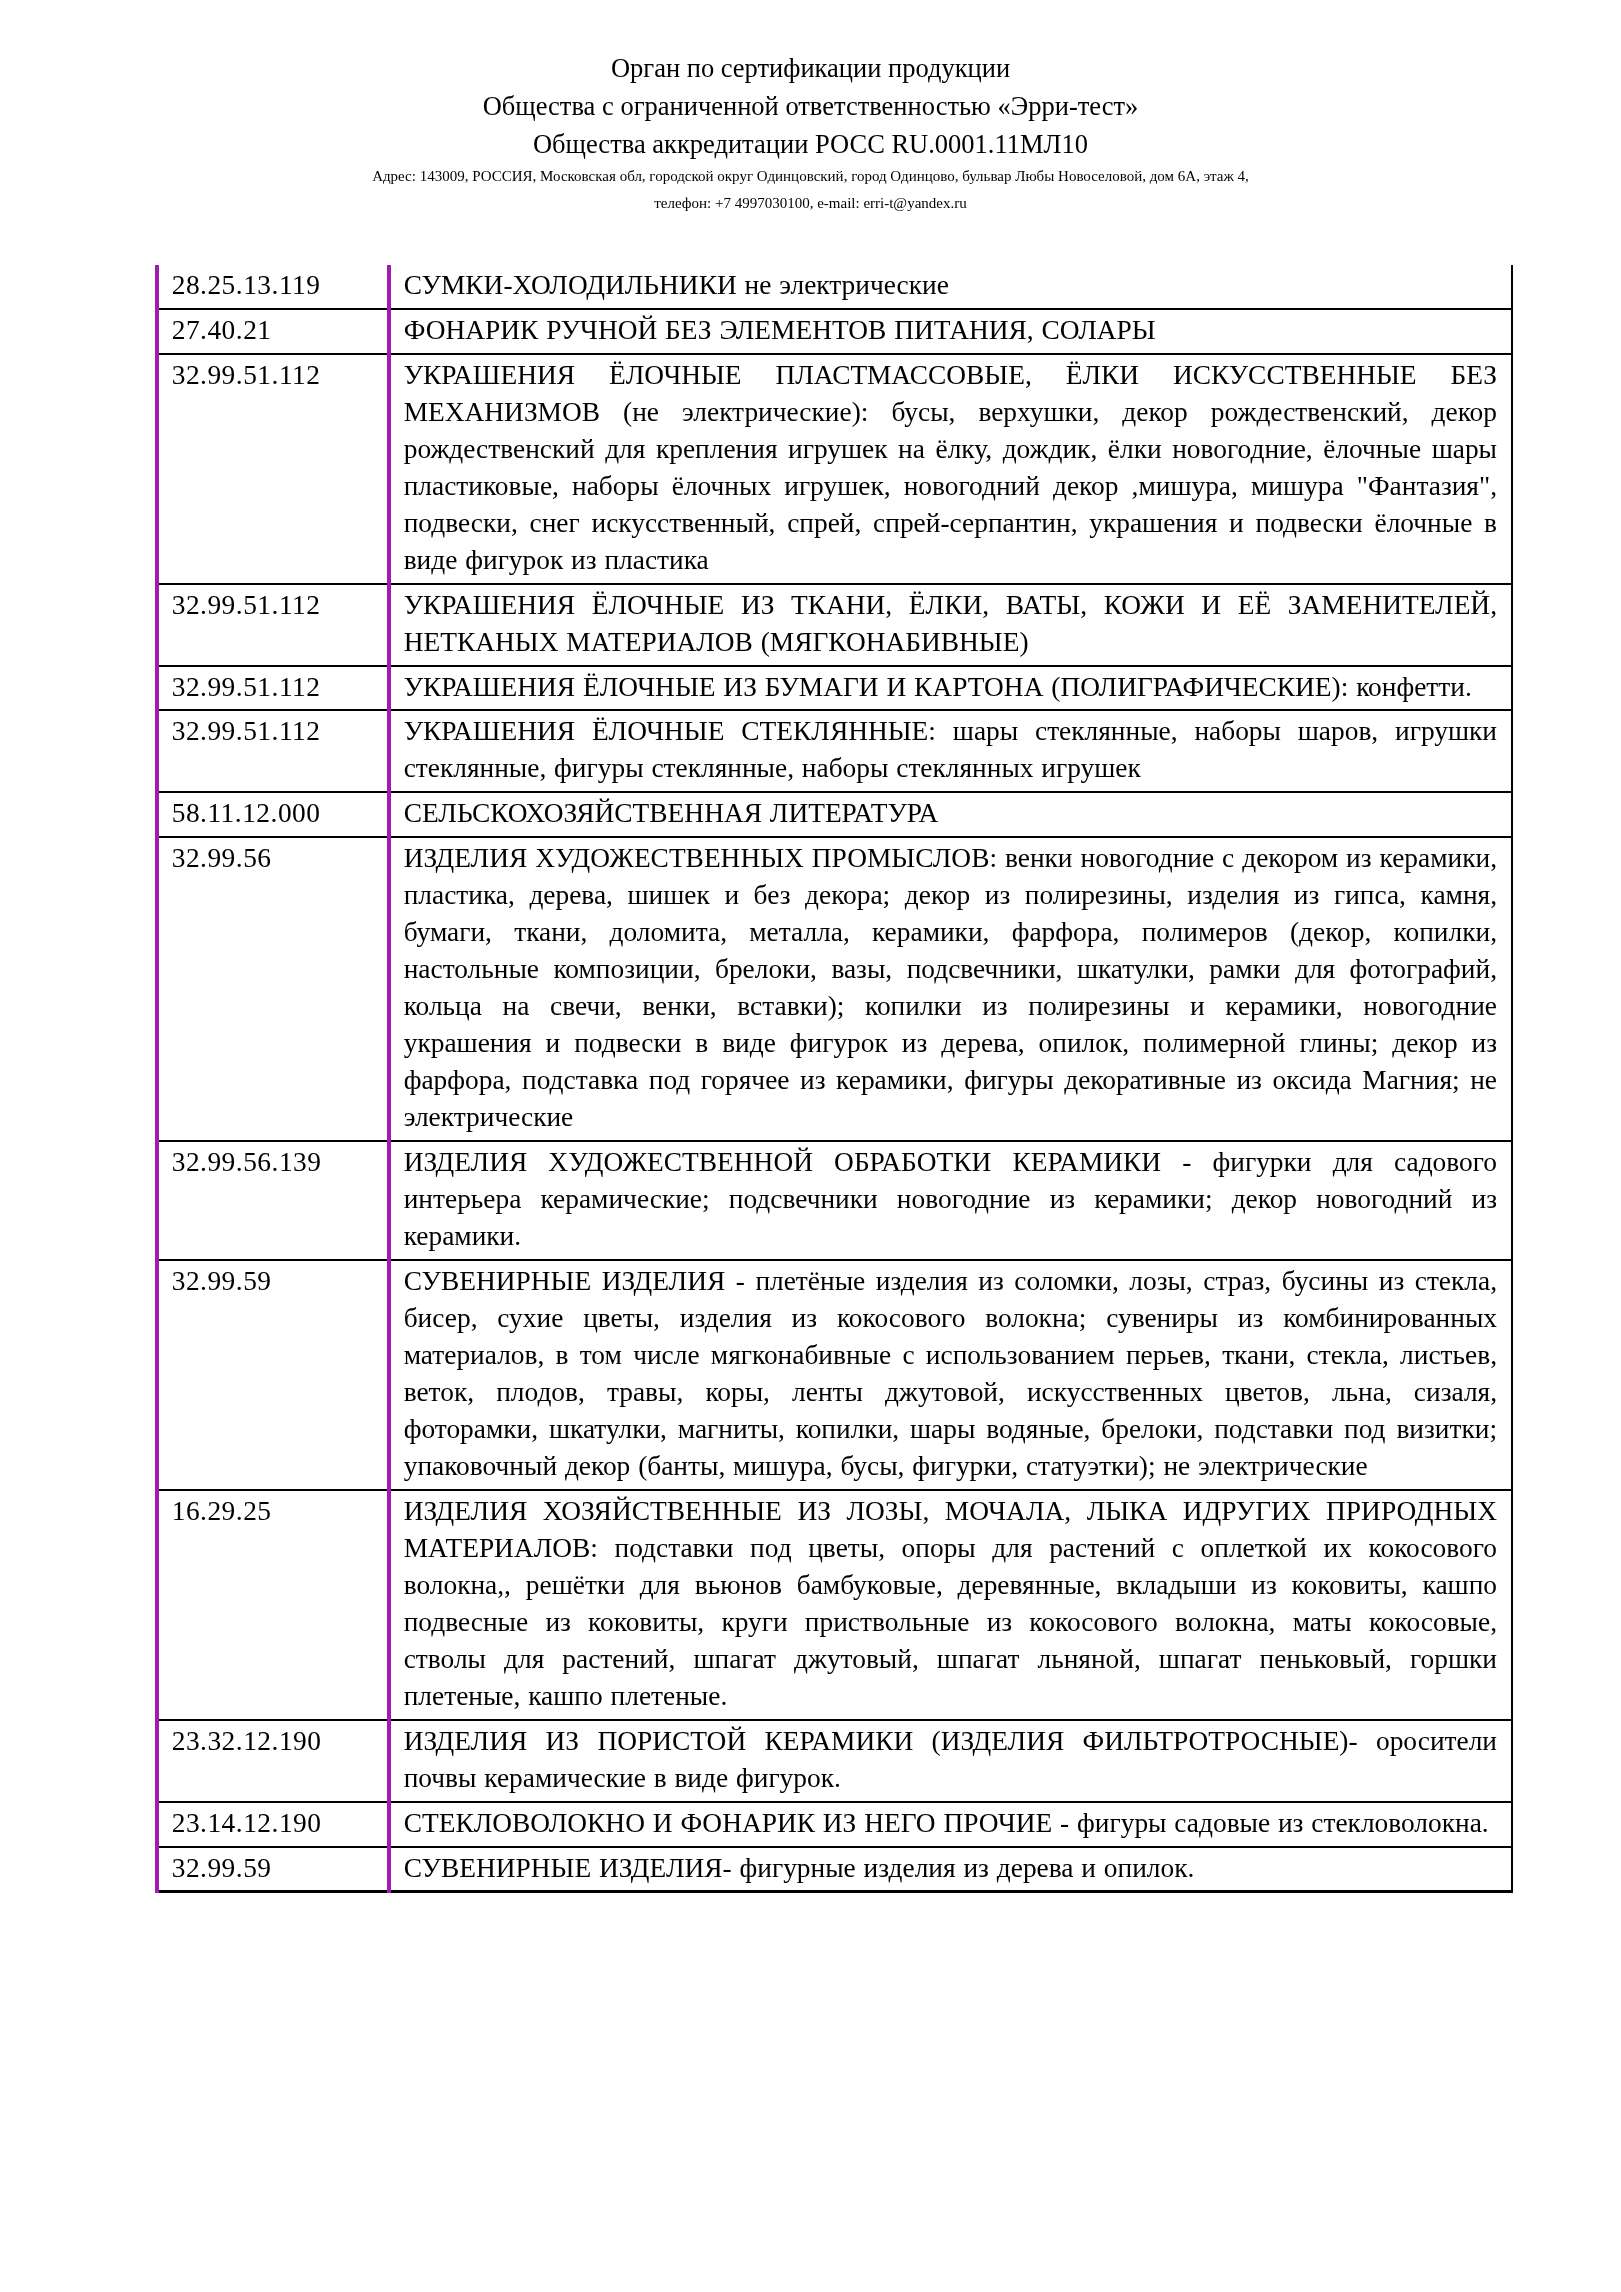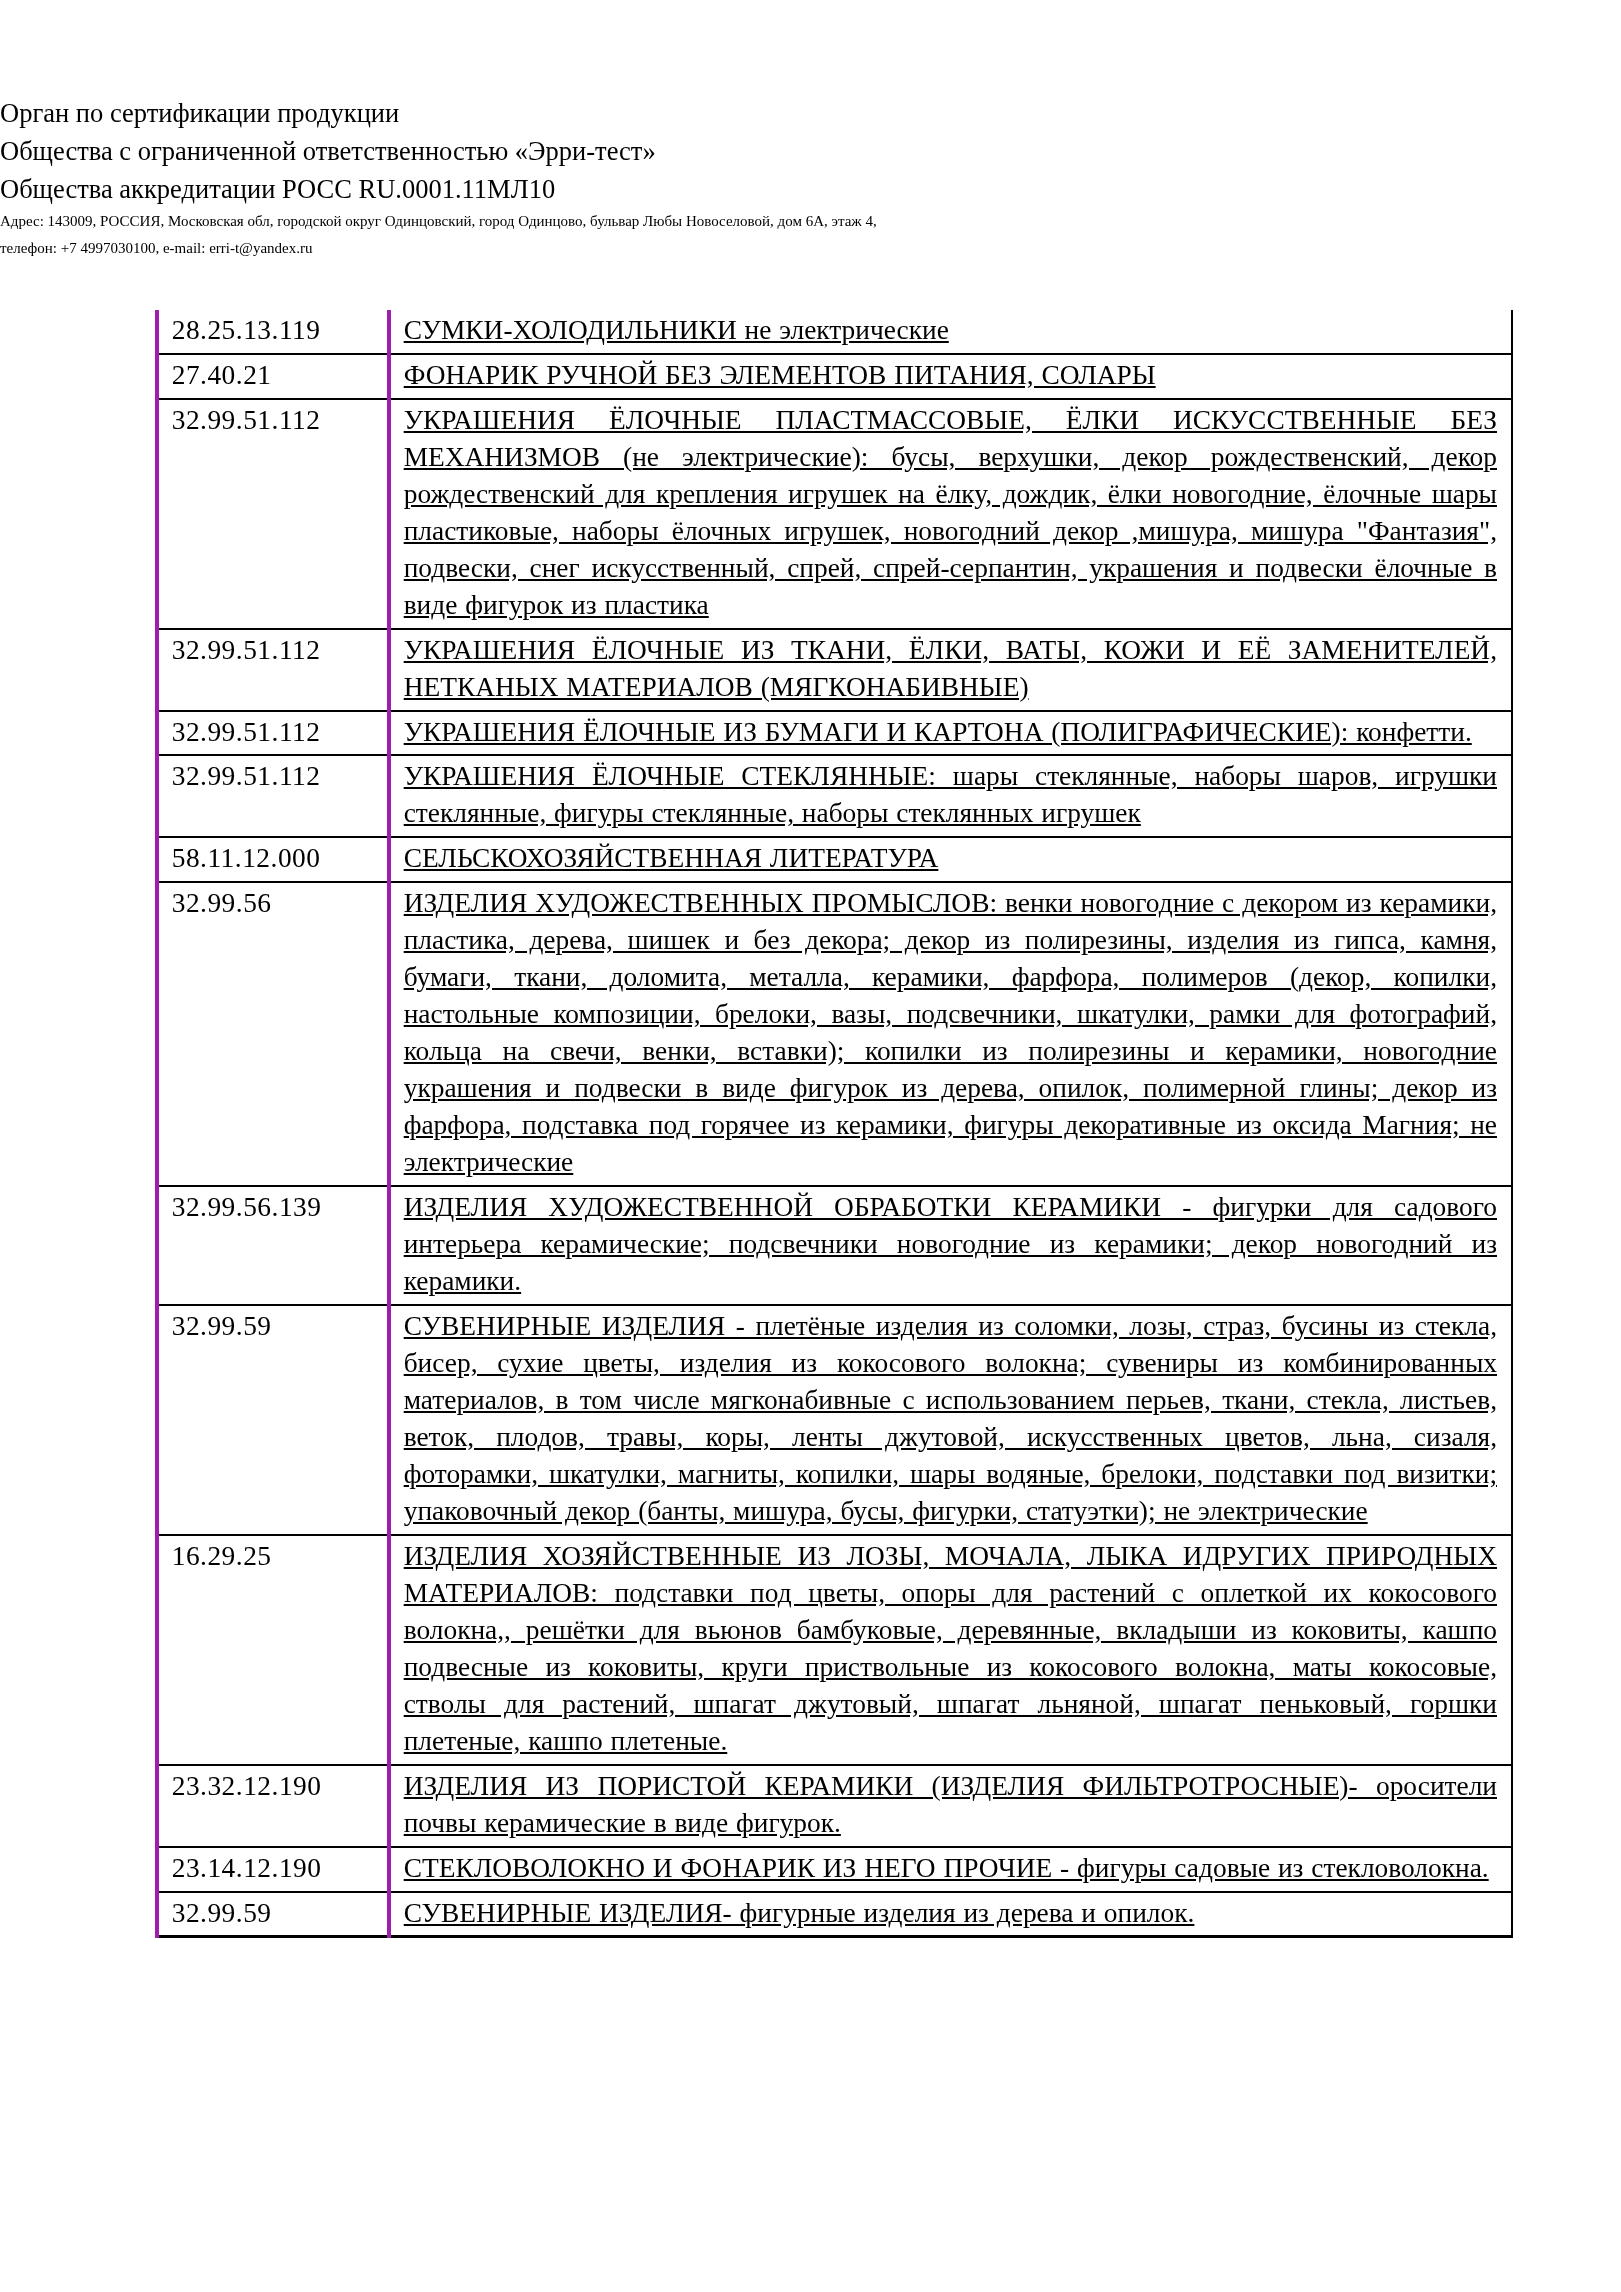--- a/index.html
+++ b/index.html
@@ -10,22 +10,22 @@
   .page {
     position: relative;
     width: 1621px;
     min-height: 2293px;
     background: #ffffff;
     color: #000000;
     font-family: "Liberation Serif", "DejaVu Serif", serif;
     box-sizing: border-box;
   }
   .doc-header {
-    padding-top: 76px;
-    margin-top: 18px;
+    padding-top: 49px;
+    text-align: center;
   }
   .h-main {
     font-size: 26.5px;
     line-height: 38px;
     white-space: nowrap;
   }
   .h-small {
     font-size: 15px;
     line-height: 26.5px;
   }
@@ -53,21 +53,20 @@
     border-bottom: 3.9px solid #000;
   }
   .products-table td.code {
     white-space: nowrap;
     letter-spacing: 0.5px;
   }
   .products-table td.desc {
     text-align: justify;
     padding-right: 14px;
     word-spacing: 1px;
-    text-decoration: underline;
   }
 </style>
 </head>
 <body>
 
 <div class="page">
 
   <header class="doc-header">
     <div class="h-main">Орган по сертификации продукции</div>
     <div class="h-main">Общества с ограниченной ответственностью «Эрри-тест»</div>

